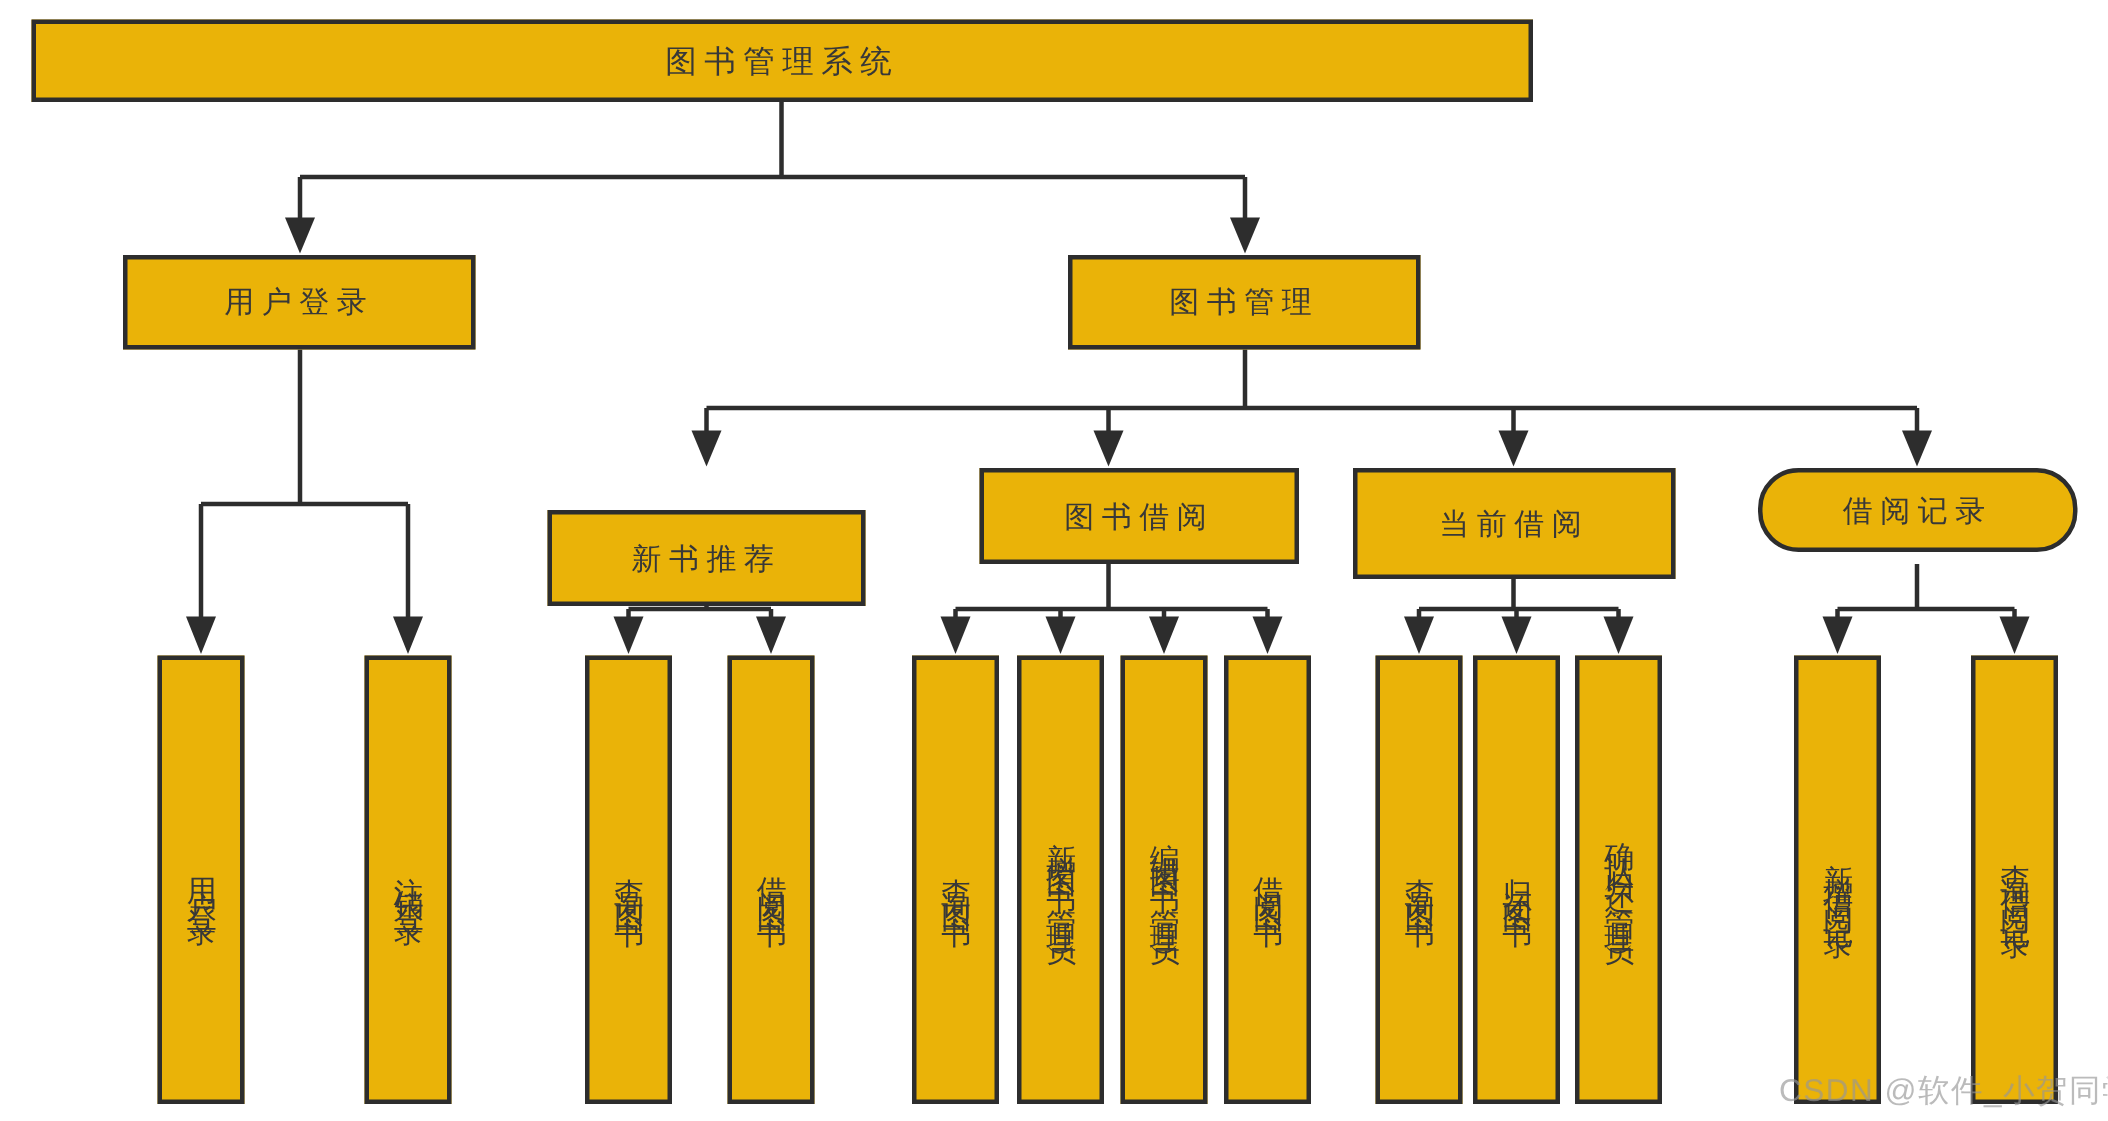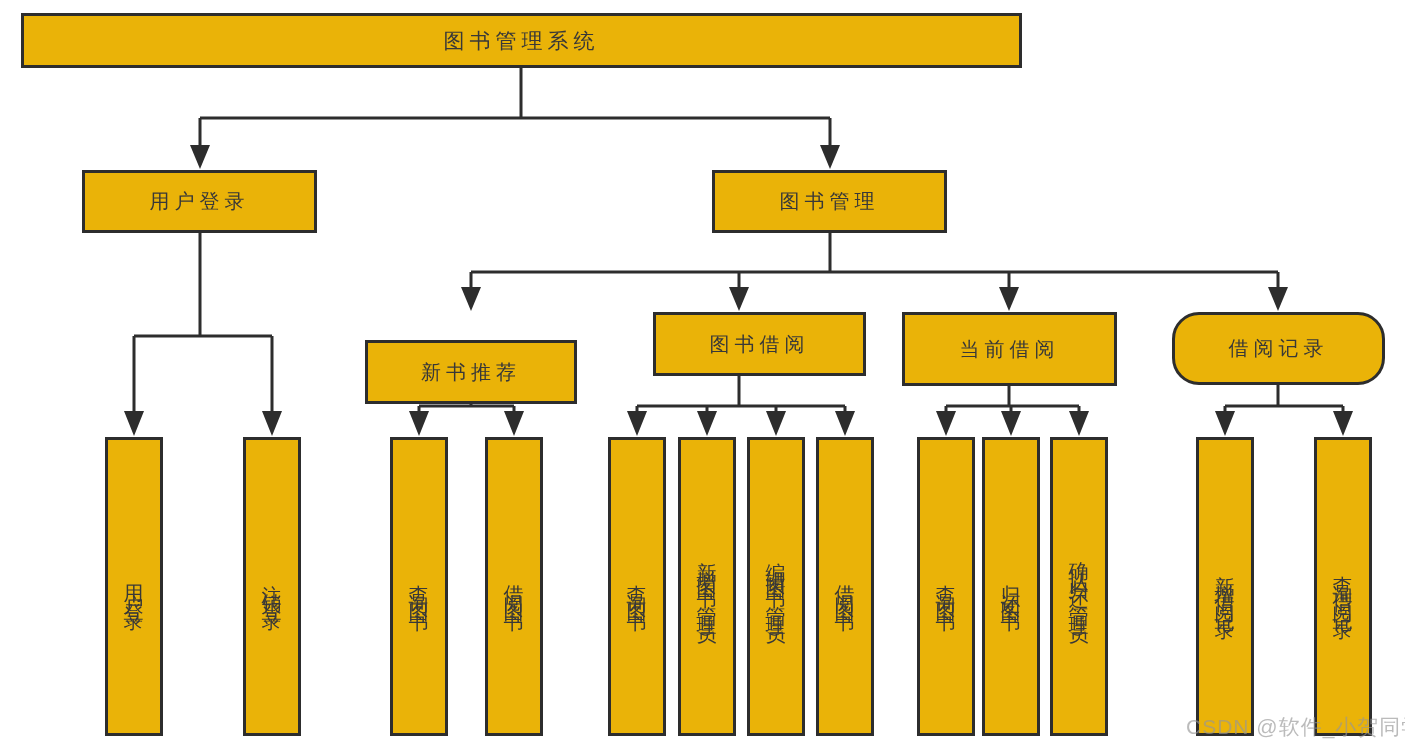--- a/index.html
+++ b/index.html
@@ -43,21 +43,21 @@
     top: 437px;
     height: 299px;
     width: 58px;
   }
   #n-root { left: 21px;  top: 13px;  width: 1001px; height: 55px; font-size: 21px; }
   #n-ul   { left: 82px;  top: 170px; width: 235px; height: 63px; }
   #n-bm   { left: 712px; top: 170px; width: 235px; height: 63px; }
   #n-nb   { left: 365px;  top: 312px; width: 212px; height: 64px; margin-top: 28px; }
   #n-bb   { left: 633px;  top: 312px; width: 213px; height: 64px; margin-left: 20px; }
   #n-cb   { left: 902px;  top: 312px; width: 215px; height: 74px; }
-  #n-br   { left: 1172px; top: 312px; width: 213px; height: 73px; border-radius: 27px; }
+  #n-br   { left: 1172px; top: 312px; width: 213px; height: 56px; border-radius: 27px; }
   #n-a1 { left: 105px; }
   #n-a2 { left: 243px; }
   #n-b1 { left: 390px; }
   #n-b2 { left: 485px; }
   #n-c1 { left: 608px; }
   #n-c2 { left: 678px; }
   #n-c3 { left: 747px; }
   #n-c4 { left: 816px; }
   #n-d1 { left: 917px; }
   #n-d2 { left: 982px; }

